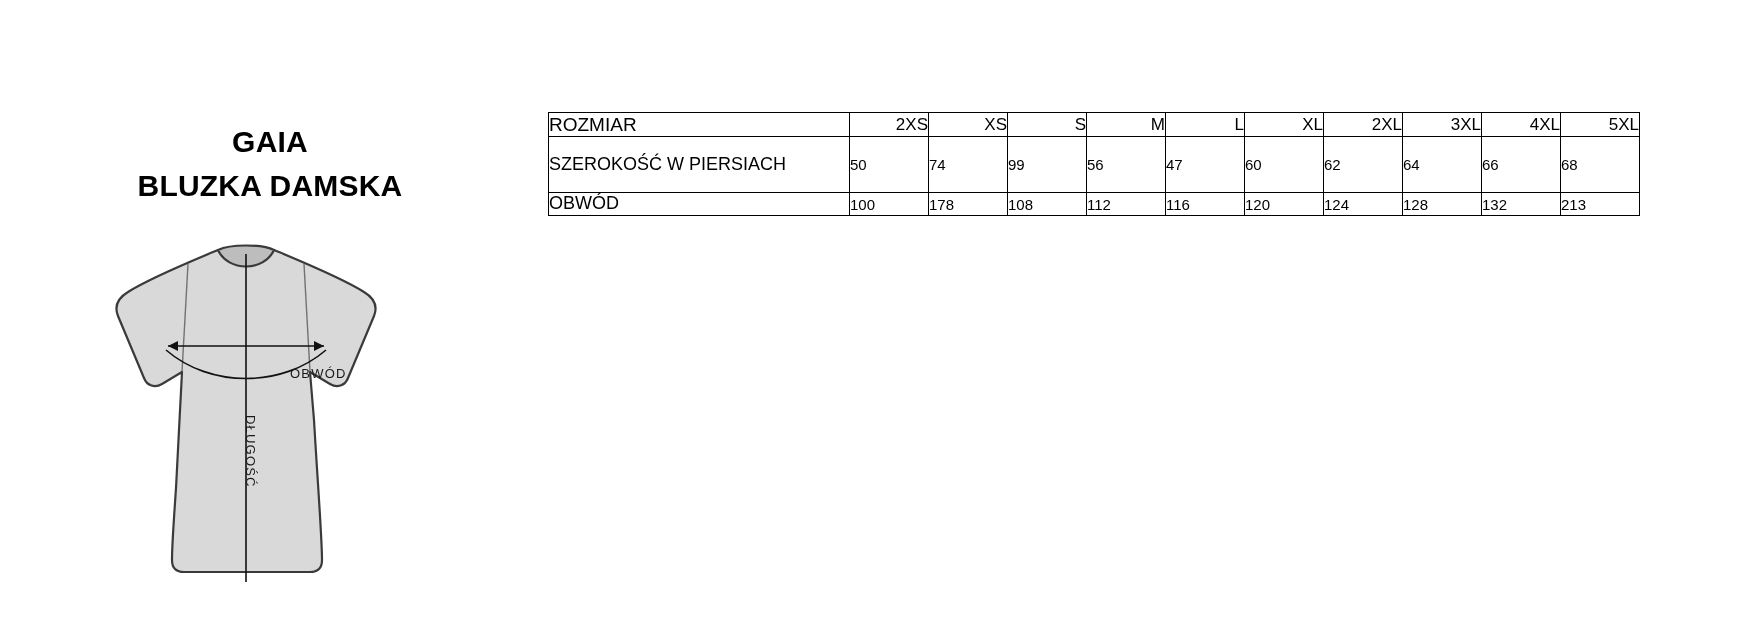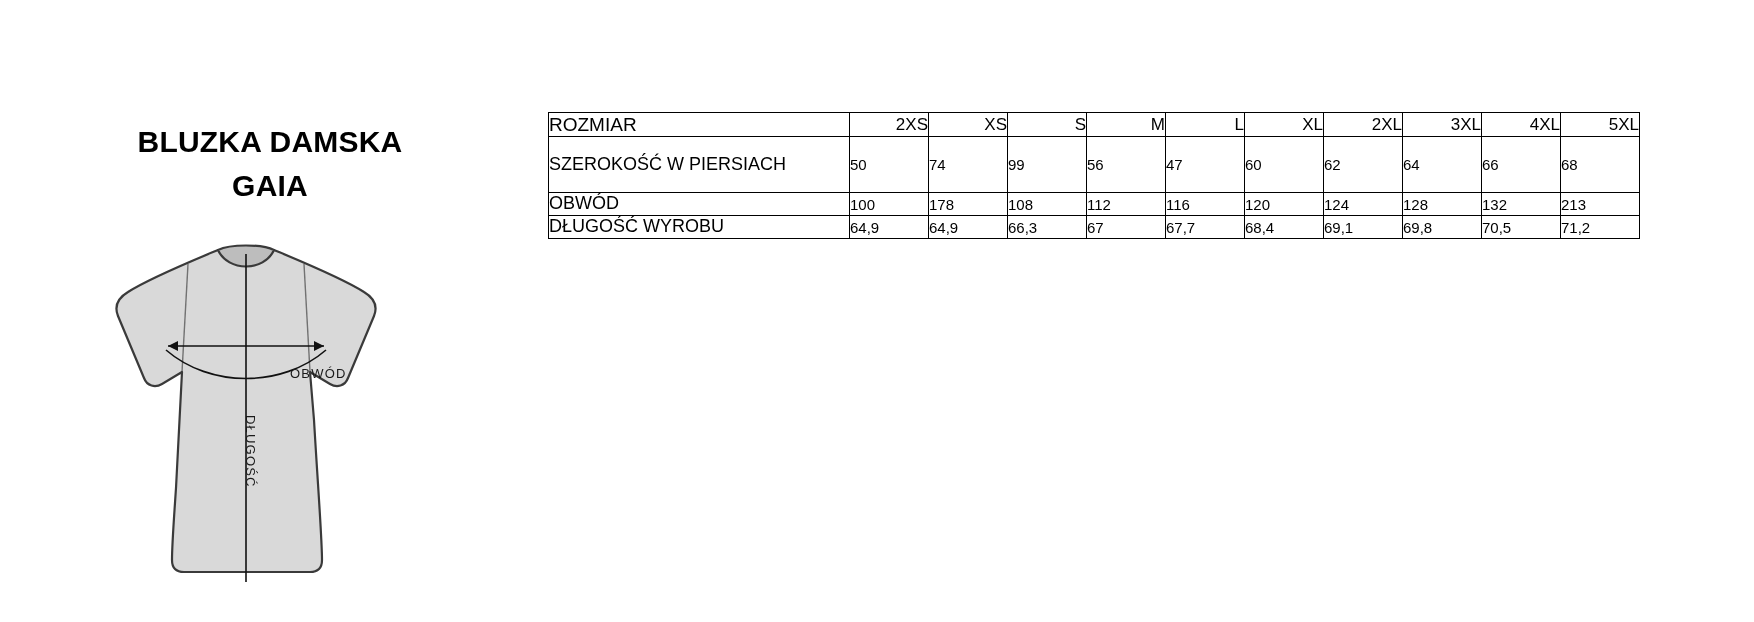--- a/index.html
+++ b/index.html
@@ -111,22 +111,22 @@
   .tall {
     height: 56px;
   }
 </style>
 </head>
 <body>
 
 <div id="left-panel">
 
   <div id="product-title">
+    <div>GAIA</div>
     <div>BLUZKA DAMSKA</div>
-    <div>GAIA</div>
   </div>
 
   <div id="shirt-figure">
     <svg width="320" height="348" viewBox="0 0 320 348" xmlns="http://www.w3.org/2000/svg">
 
       <path d="M108 12
                C 84 22, 40 40, 18 54
                C 8 60, 4 68, 8 78
                L 34 140
                C 37 148, 45 150, 52 146
@@ -201,28 +201,15 @@
         <td class="val">178</td>
         <td class="val">108</td>
         <td class="val">112</td>
         <td class="val">116</td>
         <td class="val">120</td>
         <td class="val">124</td>
         <td class="val">128</td>
         <td class="val">132</td>
         <td class="val">213</td>
       </tr>
-      <tr>
-        <td class="rowhead">DŁUGOŚĆ WYROBU</td>
-        <td class="val">64,9</td>
-        <td class="val">64,9</td>
-        <td class="val">66,3</td>
-        <td class="val">67</td>
-        <td class="val">67,7</td>
-        <td class="val">68,4</td>
-        <td class="val">69,1</td>
-        <td class="val">69,8</td>
-        <td class="val">70,5</td>
-        <td class="val">71,2</td>
-      </tr>
     </tbody>
   </table>
 </div>
 
 </body></html>

